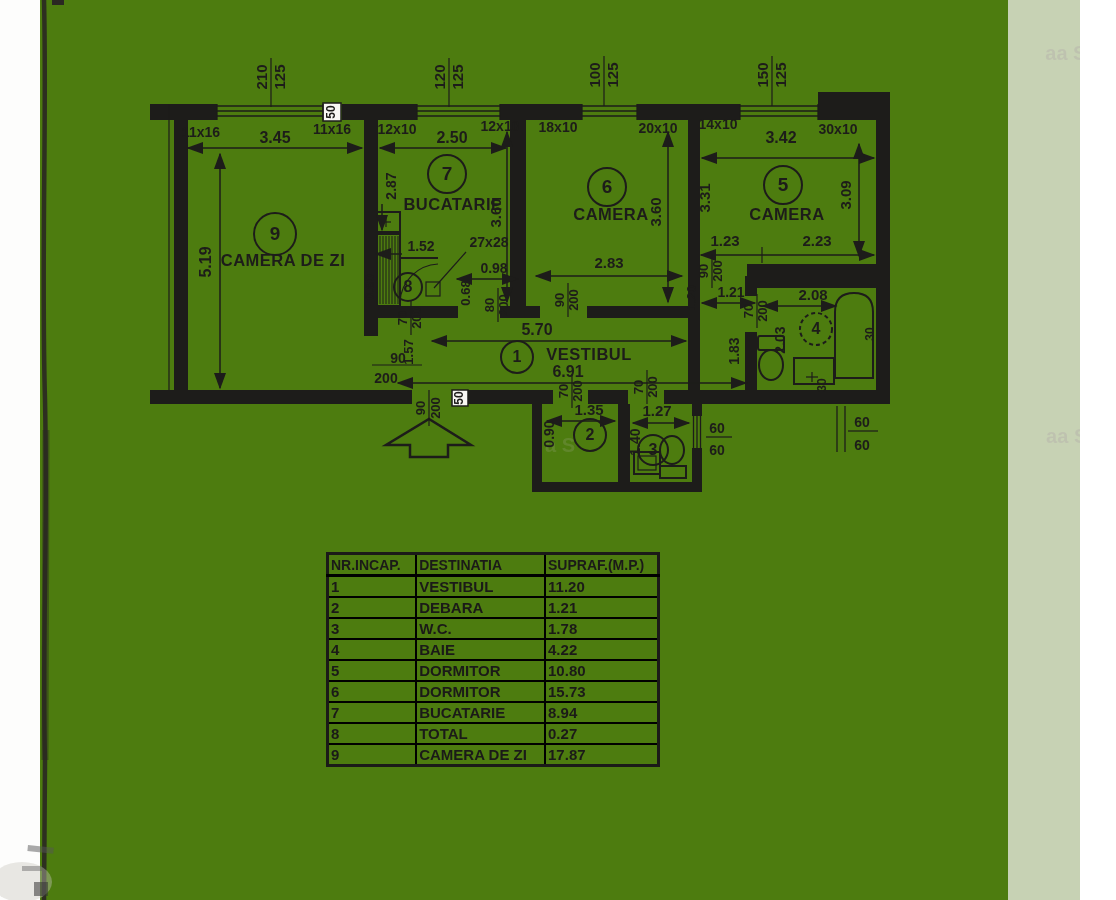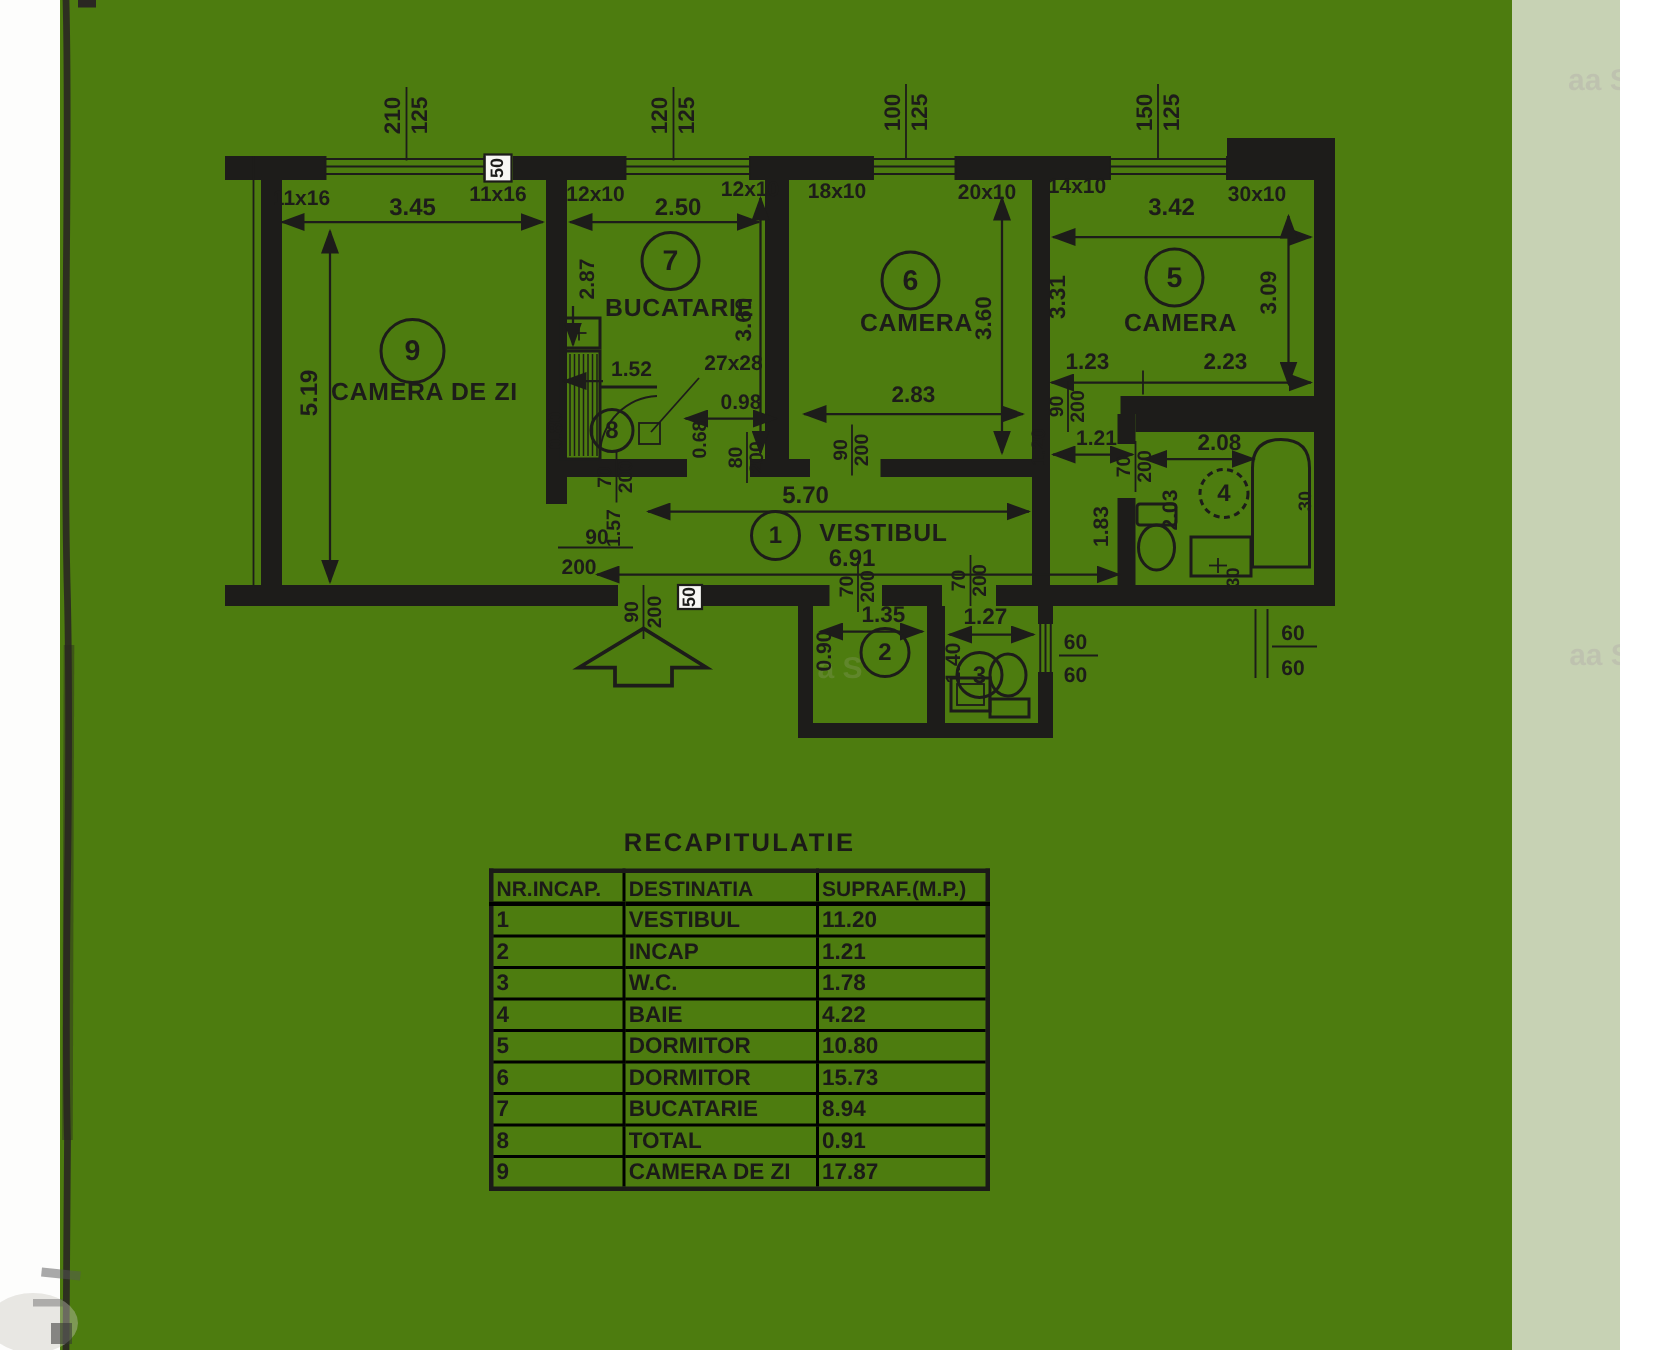--- a/index.html
+++ b/index.html
@@ -341,38 +341,37 @@
     <text class="sm" transform="rotate(-90 654 387)" x="654" y="387">200</text>
 
     <text class="lbl" x="862" y="423">60</text>
     <text class="lbl" x="862" y="446">60</text>
     <text class="lbl" x="717" y="429">60</text>
     <text class="lbl" x="717" y="451">60</text>
   </g>
 </svg>
 
 <div class="recap">
-  <div class="recap-title">RECAPITULATIE</div>
   <table>
     <thead>
       <tr>
         <th class="c1">NR.INCAP.</th>
         <th class="c2">DESTINATIA</th>
         <th class="c3">SUPRAF.(M.P.)</th>
       </tr>
     </thead>
     <tbody>
       <tr>
             <td>1</td>
             <td>VESTIBUL</td>
             <td>11.20</td>
           </tr>
       <tr>
             <td>2</td>
-            <td>INCAP</td>
+            <td>DEBARA</td>
             <td>1.21</td>
           </tr>
       <tr>
             <td>3</td>
             <td>W.C.</td>
             <td>1.78</td>
           </tr>
       <tr>
             <td>4</td>
             <td>BAIE</td>
@@ -389,21 +388,21 @@
             <td>15.73</td>
           </tr>
       <tr>
             <td>7</td>
             <td>BUCATARIE</td>
             <td>8.94</td>
           </tr>
       <tr>
             <td>8</td>
             <td>TOTAL</td>
-            <td>0.91</td>
+            <td>0.27</td>
           </tr>
       <tr>
             <td>9</td>
             <td>CAMERA DE ZI</td>
             <td>17.87</td>
           </tr>
     </tbody>
   </table>
 </div>
 </div>

